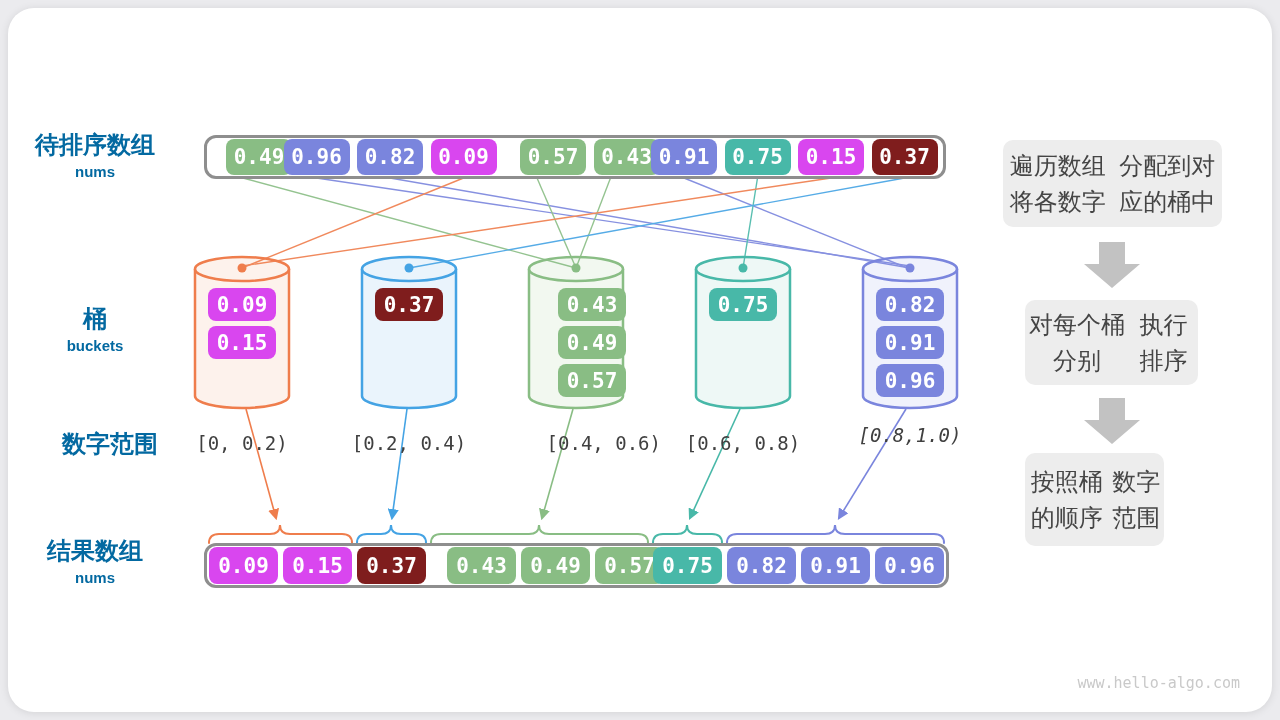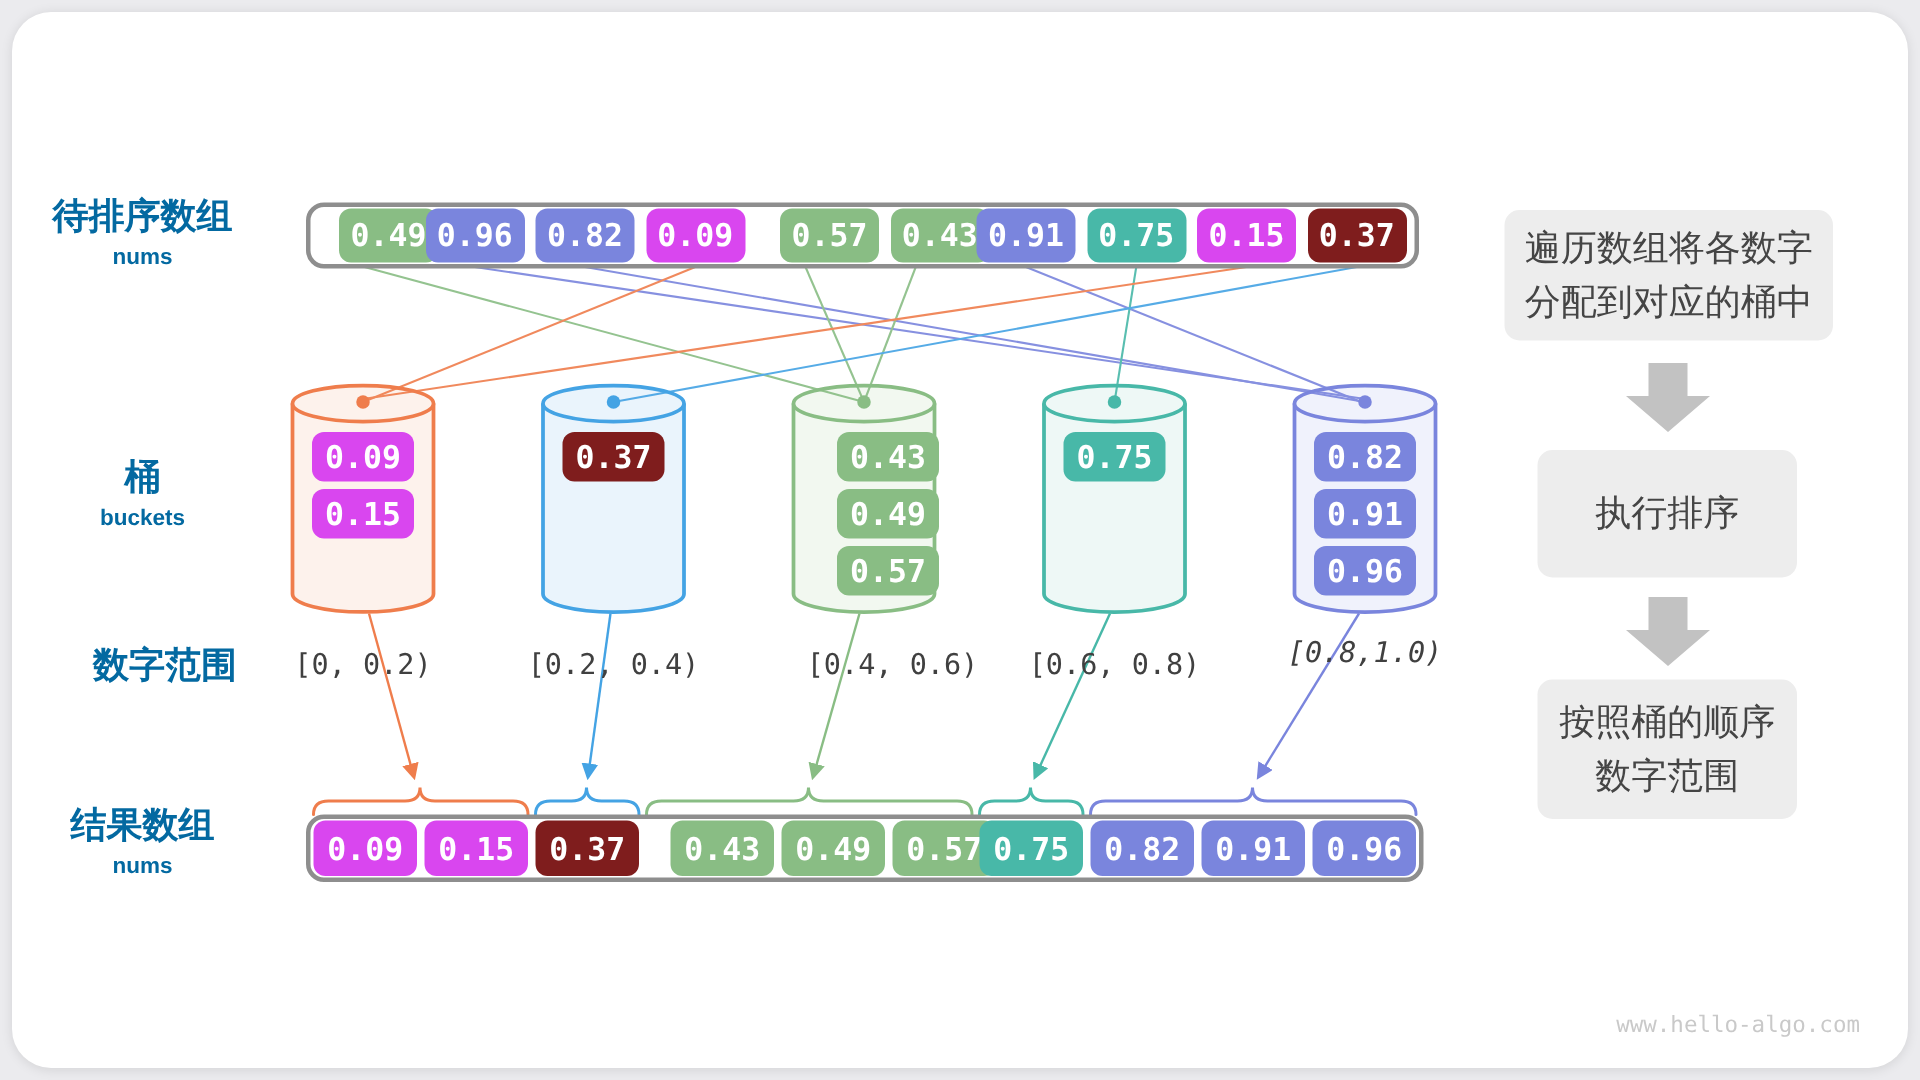--- a/index.html
+++ b/index.html
@@ -44,21 +44,21 @@
   .range-label {
     position:absolute; z-index:2; width:170px; text-align:center;
     color:#404040; font-family:"DejaVu Sans Mono","Liberation Mono",monospace;
     font-size:19px;
   }
 
   
   .step-box {
     position:absolute; z-index:2; background:#ededed; border-radius:10px;
     color:#454545; font-size:24px; line-height:36px; text-align:center;
-    display:flex; flex-direction:column; align-items:center; justify-content:center;
+    display:flex; flex-direction:row; align-items:center; justify-content:center;
   }
 
   .watermark {
     position:absolute; z-index:2; right:40px; bottom:28px;
     color:#c9c9c9; font-family:"DejaVu Sans Mono","Liberation Mono",monospace;
     font-size:15px;
   }
 </style>
 </head>
 <body>
@@ -184,41 +184,42 @@
 <div class="cell c-green" style="left:542px; top:364px; width:68px; height:33px;">0.57</div>
 
 <div class="cell c-teal" style="left:709px; top:288px; width:68px; height:33px;">0.75</div>
 
 <div class="cell c-purple" style="left:876px; top:288px; width:68px; height:33px;">0.82</div>
 <div class="cell c-purple" style="left:876px; top:326px; width:68px; height:33px;">0.91</div>
 <div class="cell c-purple" style="left:876px; top:364px; width:68px; height:33px;">0.96</div>
 
 <div class="range-label" style="left:157px; top:432px;">[0, 0.2)</div>
 <div class="range-label" style="left:324px; top:432px;">[0.2, 0.4)</div>
-<div class="range-label" style="left:510px; top:432px;">[0.4, 0.6)</div>
+<div class="range-label" style="left:491px; top:432px;text-align:right;">[0.4, 0.6)</div>
 <div class="range-label" style="left:658px; top:432px;">[0.6, 0.8)</div>
 <div class="range-label" style="left:825px; top:424px;font-style:italic;">[0.8,1.0)</div>
 
 <div class="array-box" style="left:204px; top:543px; width:745px; height:45px;"></div>
 <div class="cell c-orange" style="left:209px; top:547px; width:69px; height:37px;">0.09</div>
 <div class="cell c-orange" style="left:283px; top:547px; width:69px; height:37px;">0.15</div>
 <div class="cell c-blue" style="left:357px; top:547px; width:69px; height:37px;">0.37</div>
 <div class="cell c-green" style="left:431px; top:547px; width:69px; height:37px;">0.43</div>
 <div class="cell c-green" style="left:505px; top:547px; width:69px; height:37px;">0.49</div>
 <div class="cell c-green" style="left:579px; top:547px; width:69px; height:37px;">0.57</div>
 <div class="cell c-teal" style="left:653px; top:547px; width:69px; height:37px;">0.75</div>
 <div class="cell c-purple" style="left:727px; top:547px; width:69px; height:37px;">0.82</div>
 <div class="cell c-purple" style="left:801px; top:547px; width:69px; height:37px;">0.91</div>
 <div class="cell c-purple" style="left:875px; top:547px; width:69px; height:37px;">0.96</div>
 
 <div class="step-box" style="left:1003px; top:140px; width:219px; height:87px;">
   <div>遍历数组将各数字</div>
   <div>分配到对应的桶中</div>
 </div>
 <div class="step-box" style="left:1025px; top:300px; width:173px; height:85px;">
+  <div>对每个桶分别</div>
   <div>执行排序</div>
 </div>
-<div class="step-box" style="left:1025px; top:453px; width:173px; height:93px;">
+<div class="step-box" style="left:1025px; top:453px; width:139px; height:93px;">
   <div>按照桶的顺序</div>
   <div>数字范围</div>
 </div>
 
 <div class="watermark">www.hello-algo.com</div>
 
 </body></html>

